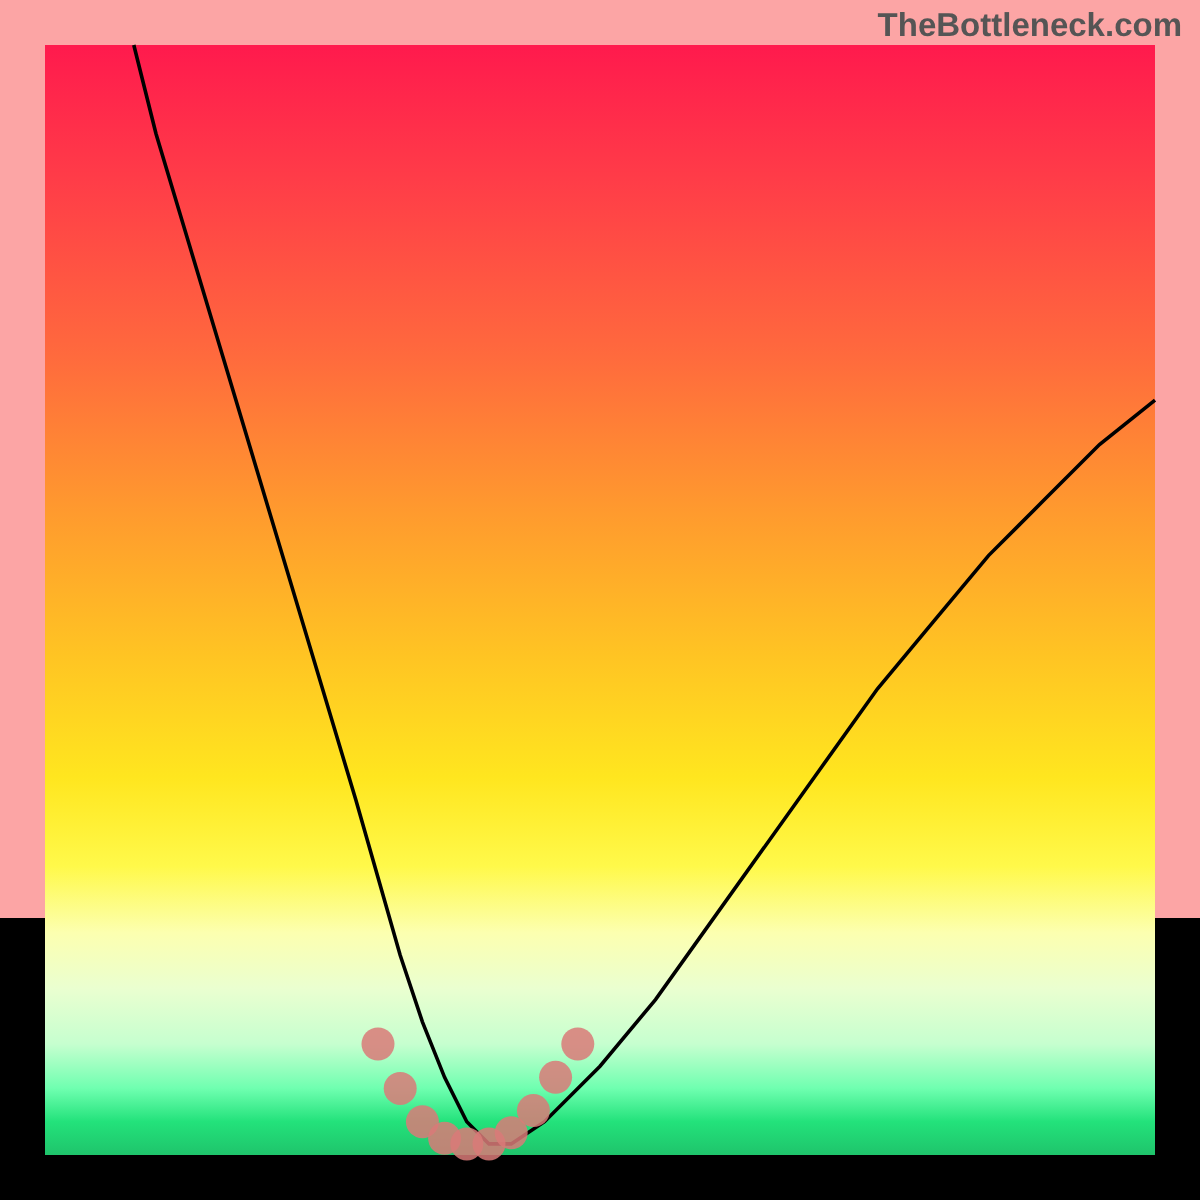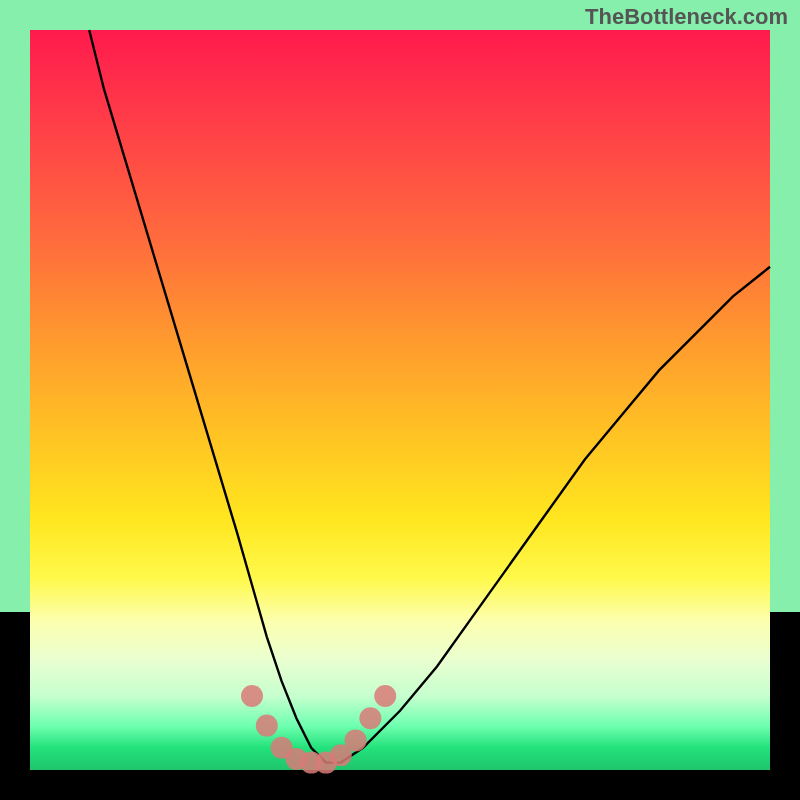--- a/index.html
+++ b/index.html
@@ -9,21 +9,21 @@
     height: 800px;
     background: #000;
     overflow: hidden;
   }
   .frame {
     position: absolute;
     left: 0;
     top: 0;
     width: 800px;
     height: 612px;
-    background: #86efac;
+    background: #fca5a5;
   }
   .plot-area {
     position: absolute;
     left: 30px;
     top: 30px;
     width: 740px;
     height: 740px;
     background: linear-gradient(
       to bottom,
       #ff1a4d 0%,

